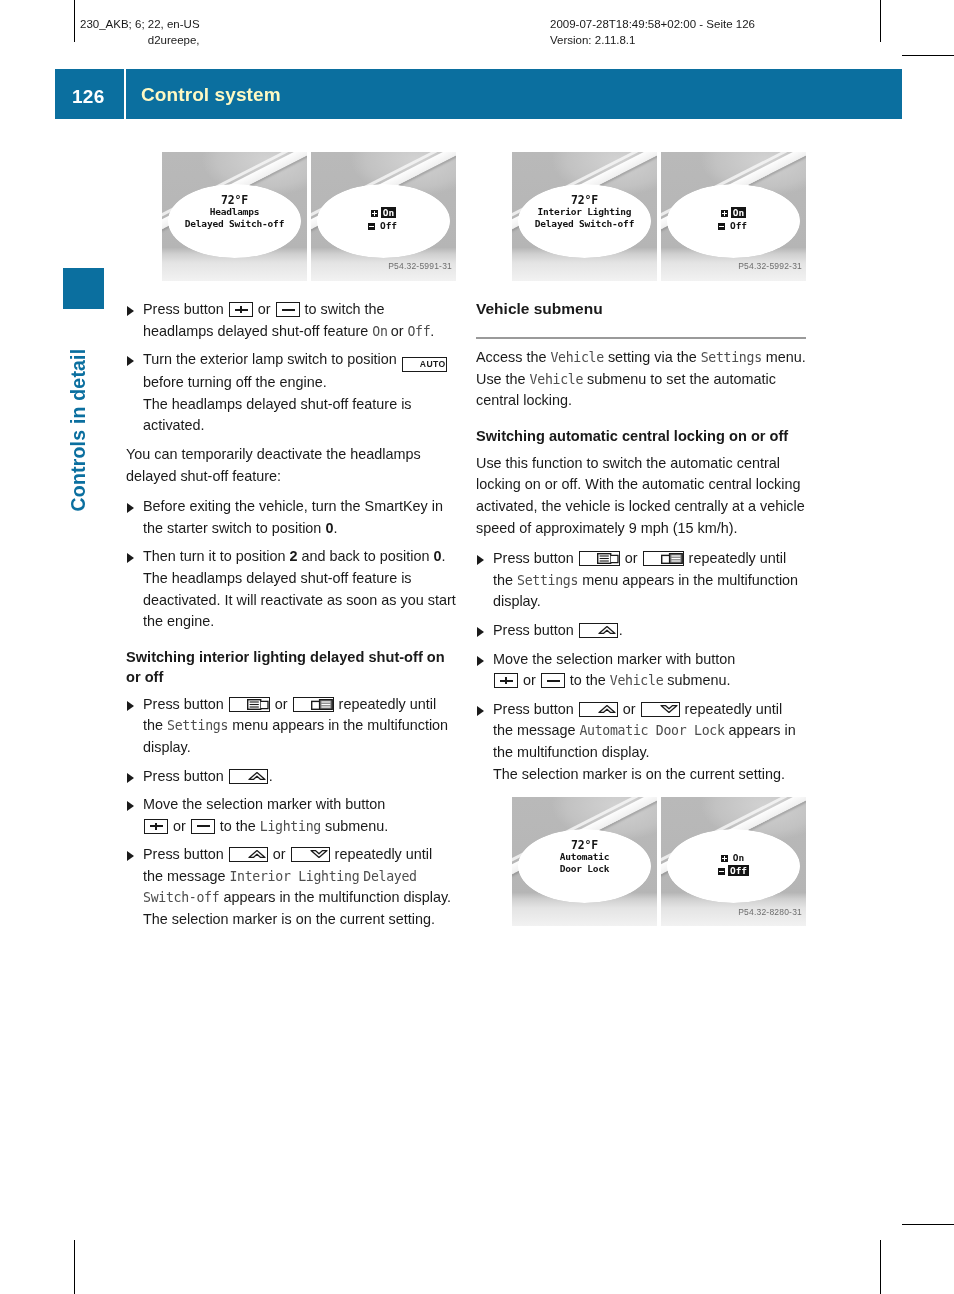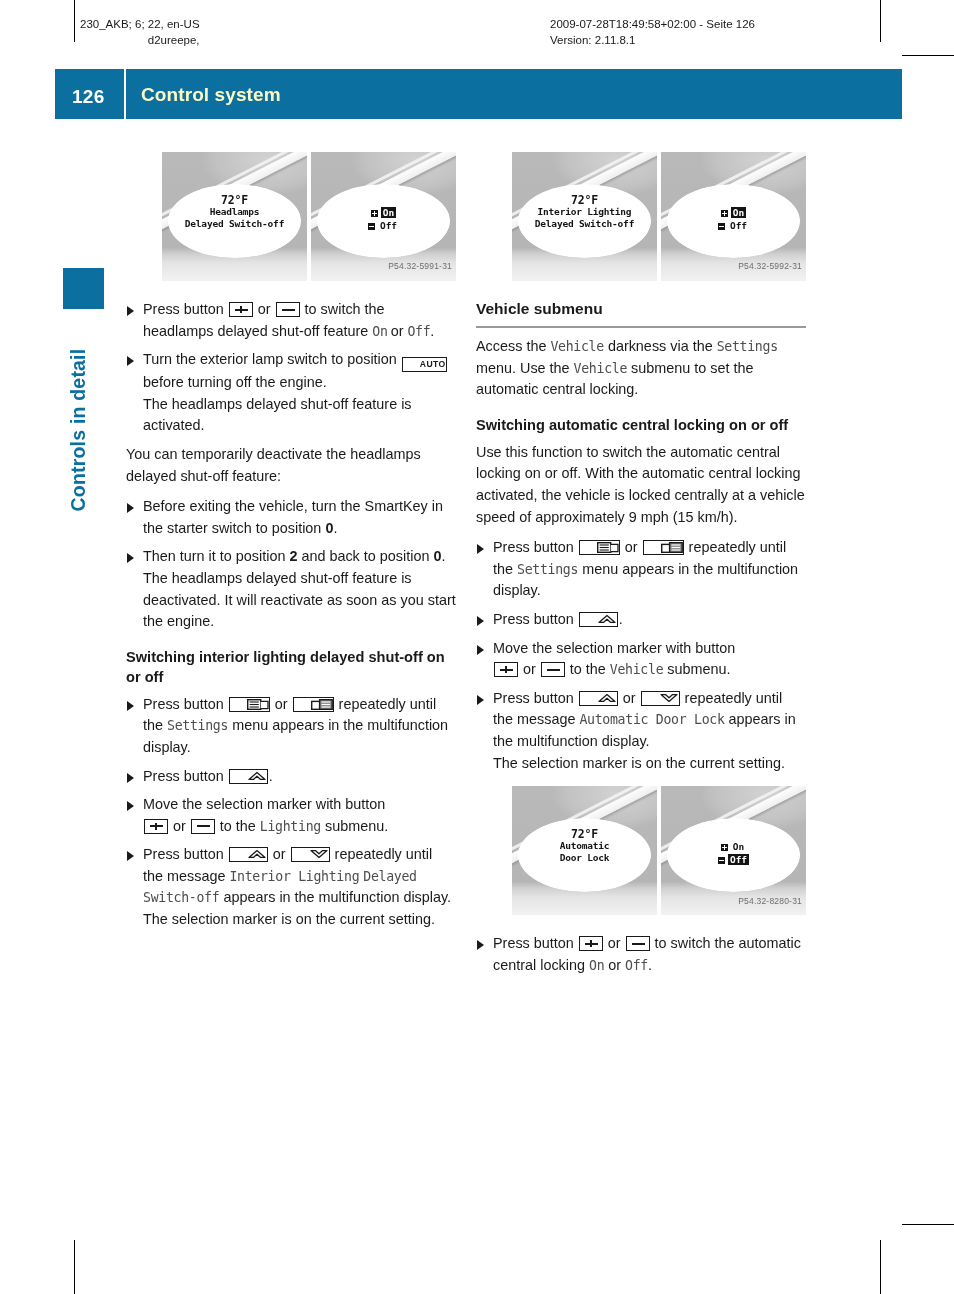--- a/index.html
+++ b/index.html
@@ -224,21 +224,21 @@
     font-size: 14.6px;
     font-weight: bold;
     line-height: 20px;
     margin: 14px 0 7px 0;
   }
   h2.sec {
     font-size: 15.5px;
     font-weight: bold;
     line-height: 20px;
     margin: 16px 0 0 0;
-    padding-bottom: 7px;
+    padding-bottom: 18px;
     border-bottom: 2px solid #9a9a9a;
   }
   h2.sec + p { margin-top: 8px; }
 
   
   .step {
     position: relative;
     padding-left: 17px;
     margin: 0 0 7px 0;
   }
@@ -491,21 +491,21 @@
       <span class="figcode">P54.32-5992-31</span>
     </div>
   </div>
 
 
   <h2 class="sec">Vehicle submenu</h2>
 
   <p>
     <span>Access the</span>
     <span class="mono">Vehicle</span>
-    <span>darkness via the</span>
+    <span>setting via the</span>
     <span class="mono">Settings</span>
     <span>menu. Use the</span>
     <span class="mono">Vehicle</span>
     <span>submenu to set the automatic central locking.</span>
   </p>
 
   <h3 class="sub">Switching automatic central locking on or off</h3>
 
   <p>Use this function to switch the automatic central locking on or off. With the automatic central locking activated, the vehicle is locked centrally at a vehicle speed of approximately 9 mph (15 km/h).</p>
 
@@ -593,24 +593,14 @@
       <div class="lens">
         <div class="opts">
           <span class="optrow plus"><span class="sq"></span><span class="txt">On</span></span>
           <span class="optrow sel"><span class="sq"></span><span class="txt">Off</span></span>
         </div>
       </div>
       <span class="figcode">P54.32-8280-31</span>
     </div>
   </div>
 
-  <div class="step tail">
-    <span>Press button</span>
-    <span class="key k-plus"></span>
-    <span>or</span>
-    <span class="key k-minus"></span>
-    <span>to switch the automatic central locking</span>
-    <span class="mono">On</span>
-    <span>or</span>
-    <span class="mono">Off</span><span>.</span>
-  </div>
 
 </div>
 
 </body></html>

